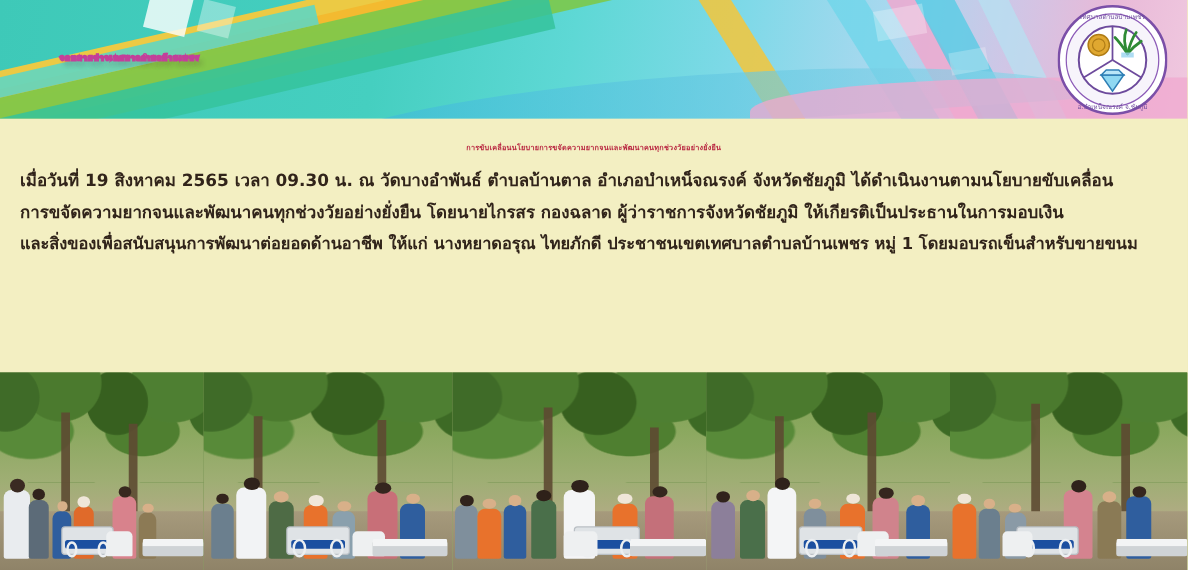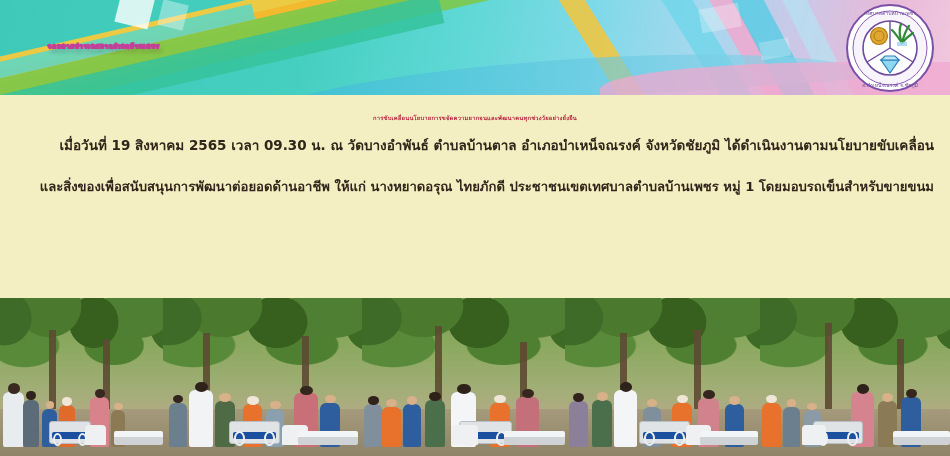--- a/index.html
+++ b/index.html
@@ -69,21 +69,21 @@
     background:#f3efc2;
   }
   .headline {
     text-align:center; color:#b8243f; font-weight:700;
     font-size:25px; padding-top:18px; letter-spacing:.2px;
     white-space:nowrap;
   }
   .para { padding:10px 16px 0 16px; color:#2c2014; }
   .para p {
     font-size:13.5px; line-height:25px; color:#31241a;
-    text-align:right; white-space:nowrap; font-weight:600;
+    text-align:left; white-space:nowrap; font-weight:600;
   }
   .para p.ln1 { text-indent:0; }
   
   .photos { position:absolute; left:0; top:298px; width:950px; height:158px;
             display:flex; }
   .photo { position:relative; overflow:hidden; background:#6d8a4a; }
   .p1{ width:163px; } .p2{ width:199px; } .p3{ width:203px; }
   .p4{ width:195px; } .p5{ width:190px; }
 
   
@@ -168,21 +168,22 @@
         <text x="44" y="11" text-anchor="middle" font-size="5.2" fill="#6d4a9c">เทศบาลตำบลบ้านเพชร</text>
         <text x="44" y="83" text-anchor="middle" font-size="5.2" fill="#6d4a9c">อ.บำเหน็จณรงค์ จ.ชัยภูมิ</text>
       </svg>
     </div>
   </div>
 
   <div class="body-area">
     <div class="headline" style="font-size: 5.8px;">การขับเคลื่อนนโยบายการขจัดความยากจนและพัฒนาคนทุกช่วงวัยอย่างยั่งยืน</div>
     <div class="para">
       <p class="ln1">เมื่อวันที่ 19 สิงหาคม 2565 เวลา 09.30 น. ณ วัดบางอำพันธ์ ตำบลบ้านตาล อำเภอบำเหน็จณรงค์ จังหวัดชัยภูมิ ได้ดำเนินงานตามนโยบายขับเคลื่อน</p>
-      <p style="font-size: 13.1px; margin-top: 16px;">และสิ่งของเพื่อสนับสนุนการพัฒนาต่อยอดด้านอาชีพ ให้แก่ นางหยาดอรุณ ไทยภักดี ประชาชนเขตเทศบาลตำบลบ้านเพชร หมู่ 1 โดยมอบรถเข็นสำหรับขายขนม</p>
+      <p>การขจัดความยากจนและพัฒนาคนทุกช่วงวัยอย่างยั่งยืน โดยนายไกรสร กองฉลาด ผู้ว่าราชการจังหวัดชัยภูมิ ให้เกียรติเป็นประธานในการมอบเงิน</p>
+      <p style="font-size: 13.1px;">และสิ่งของเพื่อสนับสนุนการพัฒนาต่อยอดด้านอาชีพ ให้แก่ นางหยาดอรุณ ไทยภักดี ประชาชนเขตเทศบาลตำบลบ้านเพชร หมู่ 1 โดยมอบรถเข็นสำหรับขายขนม</p>
     </div>
   </div>
 
   <div class="photos">
 
     <div class="photo p1">
       <div class="sky"></div>
       <div class="canopy"></div>
       <div class="trunk" style="left:30%;height:52%;"></div>
       <div class="trunk" style="left:63%;height:46%;"></div>

